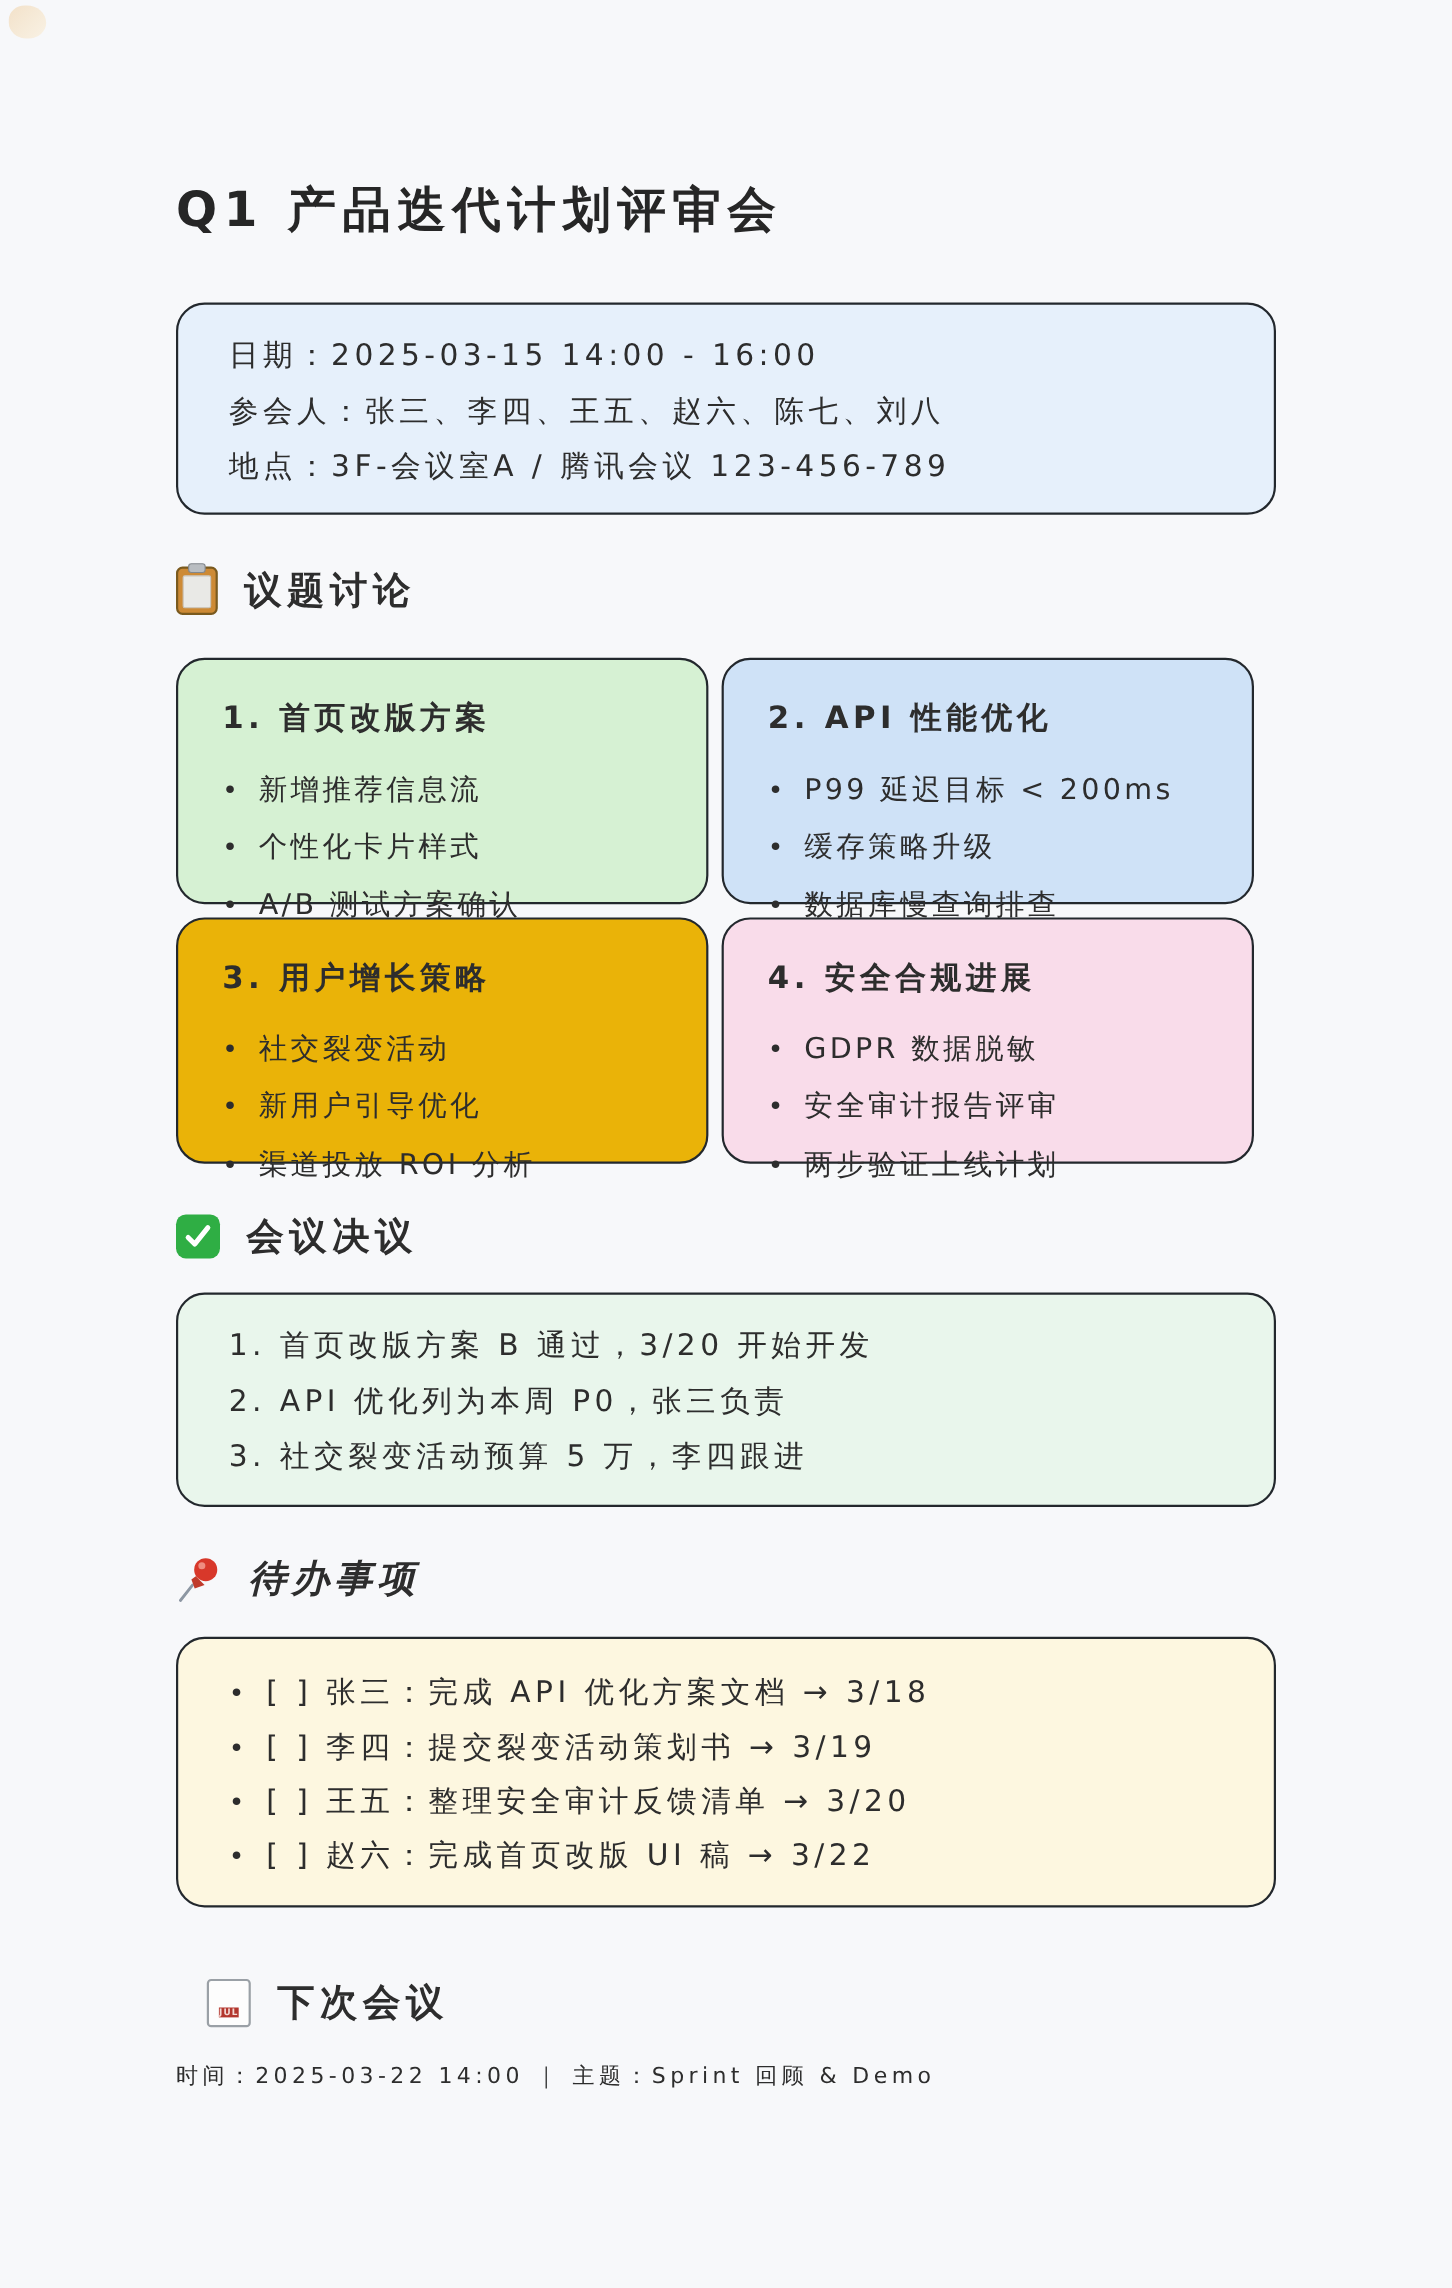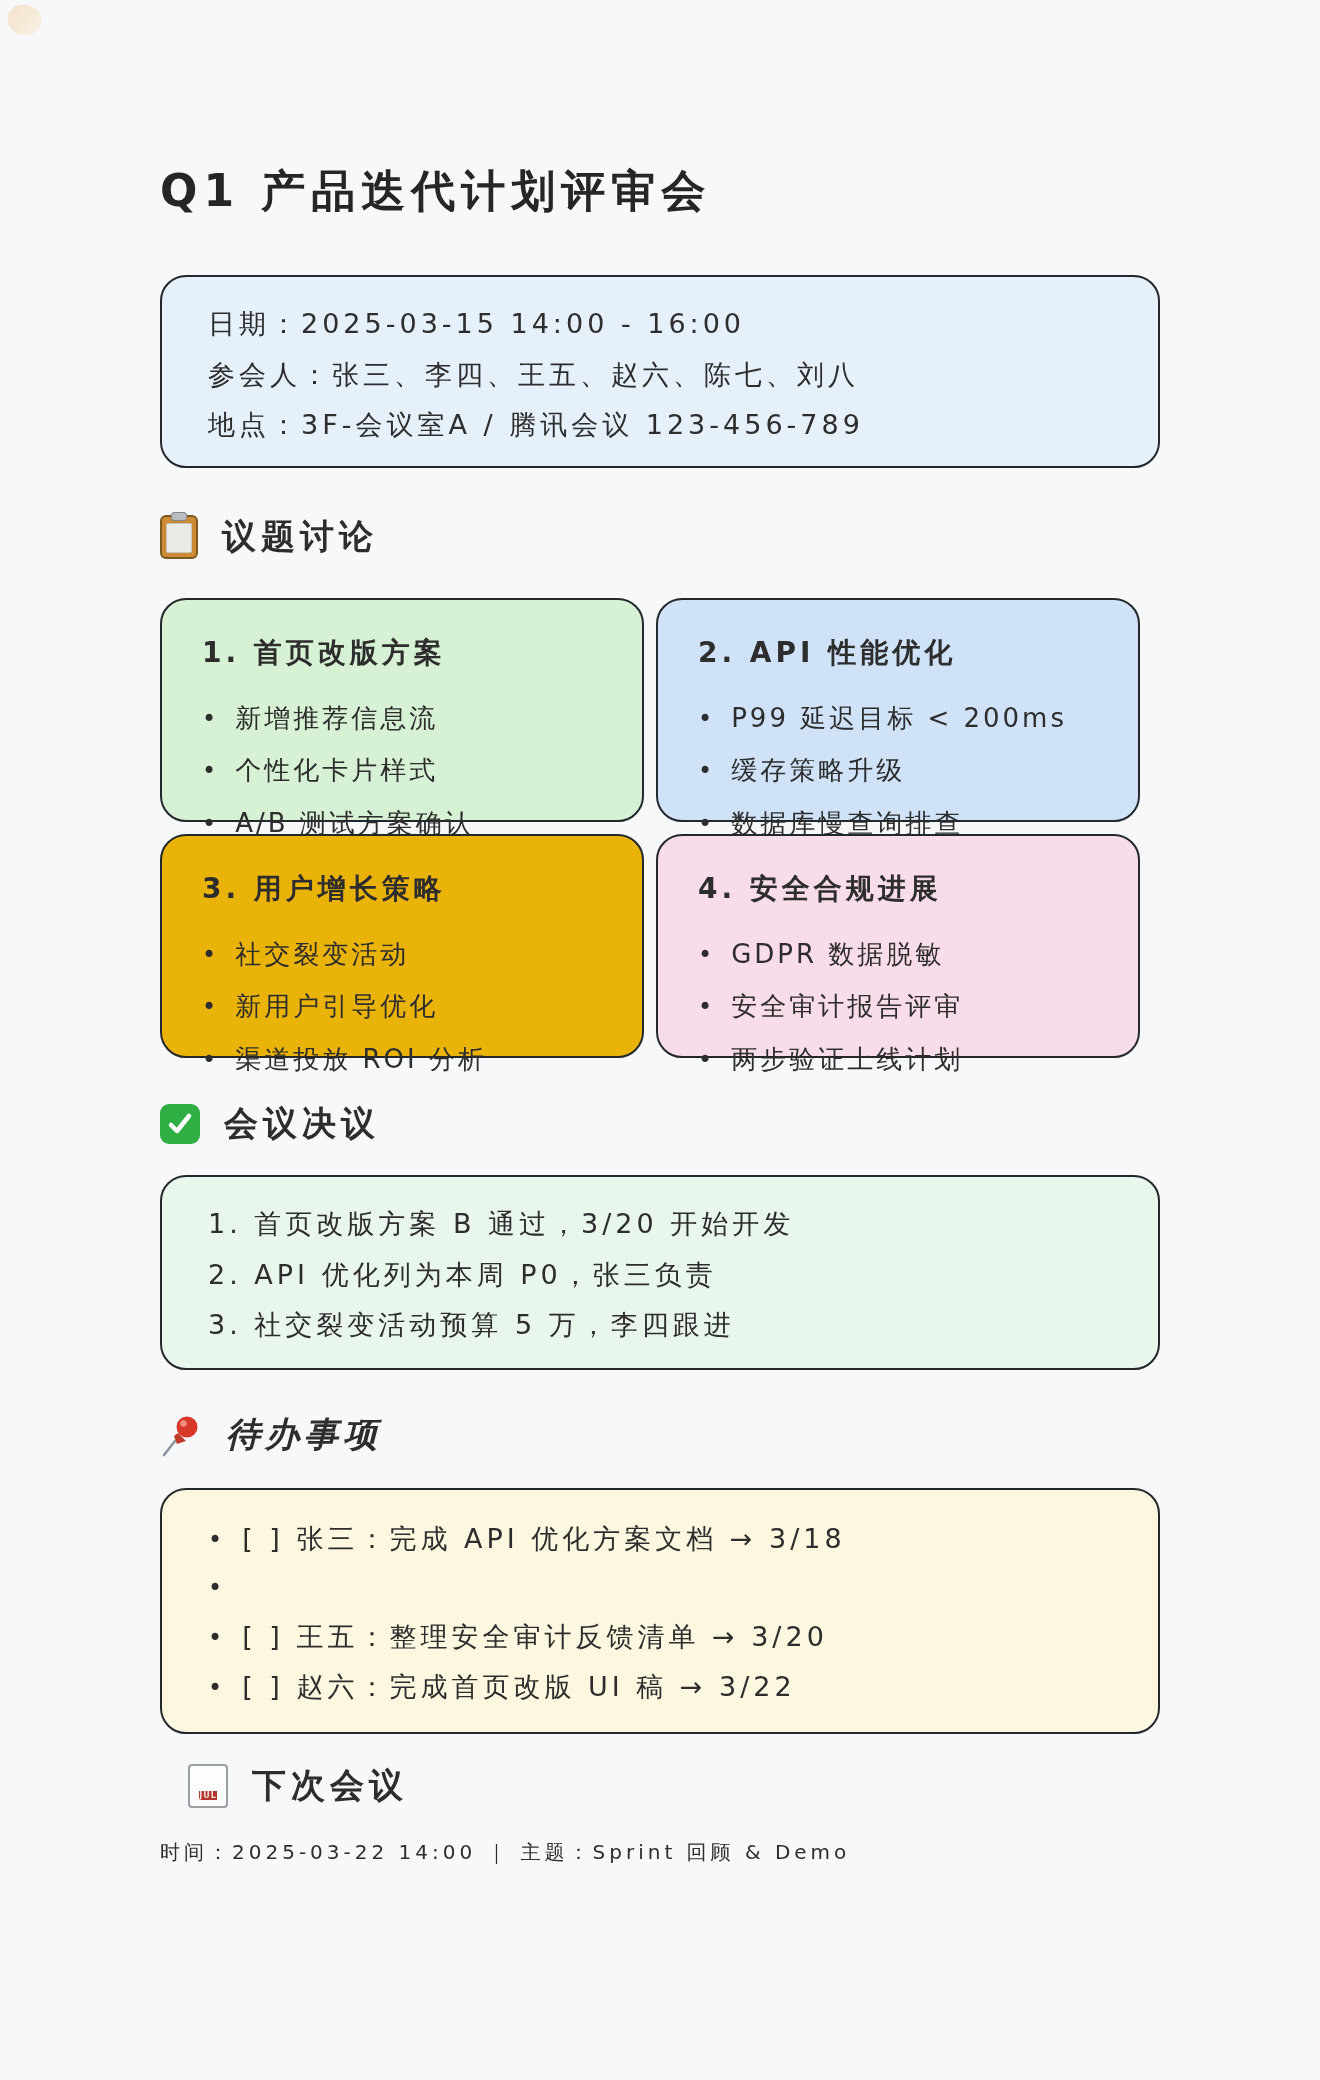--- a/index.html
+++ b/index.html
@@ -15,21 +15,21 @@
     background:linear-gradient(135deg,#f2dfc4,#f9f1e2);border-radius:45% 55% 50% 50%;opacity:.9;}
   .content{position:absolute;left:160px;top:0;width:1000px;}
   .doc-title{margin:162px 0 0;font-size:44px;font-weight:bold;letter-spacing:6px;line-height:1.3;color:#262626;}
   .round-box{border:2.5px solid var(--line);border-radius:26px;width:100%;}
   .meta-box{margin-top:56px;height:193px;padding:30px 46px 24px;display:flex;flex-direction:column;justify-content:space-between;}
   .meta-line,.box-line{font-size:27px;letter-spacing:4px;line-height:1.25;white-space:nowrap;}
   .section-head{display:flex;align-items:center;gap:24px;font-size:34px;font-weight:bold;letter-spacing:5px;height:46px;}
   .sh-topics{margin-top:46px;}
   .sh-decisions{margin-top:43px;}
   .sh-todos{margin-top:42px;font-style:italic;}
-  .sh-next{margin-top:29px;padding-left:28px;}
+  .sh-next{margin-top:64px;padding-left:28px;}
   .cards{margin-top:38px;display:grid;grid-template-columns:484px 484px;column-gap:32px;row-gap:36px;gap:12px;}
   .card{border:2.5px solid var(--line);border-radius:26px;height:224px;padding:36px 40px 0;}
   .card-title{font-size:28px;font-weight:bold;letter-spacing:4px;line-height:1.2;}
   .card-list{margin:32px 0 0;padding:0;list-style:none;}
   .card-list li{display:flex;align-items:baseline;gap:16px;font-size:26px;letter-spacing:3px;line-height:1.25;white-space:nowrap;}
   .card-list li + li{margin-top:20px;}
   .dot{font-size:24px;}
   .lines-box{display:flex;flex-direction:column;justify-content:space-between;}
   .decisions-box{margin-top:28px;height:195px;padding:30px 46px 26px;}
   .todos-box{margin-top:30px;height:246px;padding:32px 46px 28px;}
@@ -168,20 +168,21 @@
       <span>待办事项</span>
     </div>
 
     <div class="round-box lines-box todos-box" id="todosBox" style="background: rgb(253, 247, 224);">
         <div class="box-line todo-line">
           <span class="dot">•</span>
           <span>[ ] 张三：完成 API 优化方案文档 → 3/18</span>
         </div>
         <div class="box-line todo-line">
           <span class="dot">•</span>
+          <span>[ ] 李四：提交裂变活动策划书 → 3/19</span>
         </div>
         <div class="box-line todo-line">
           <span class="dot">•</span>
           <span>[ ] 王五：整理安全审计反馈清单 → 3/20</span>
         </div>
         <div class="box-line todo-line">
           <span class="dot">•</span>
           <span>[ ] 赵六：完成首页改版 UI 稿 → 3/22</span>
         </div>
       </div>

